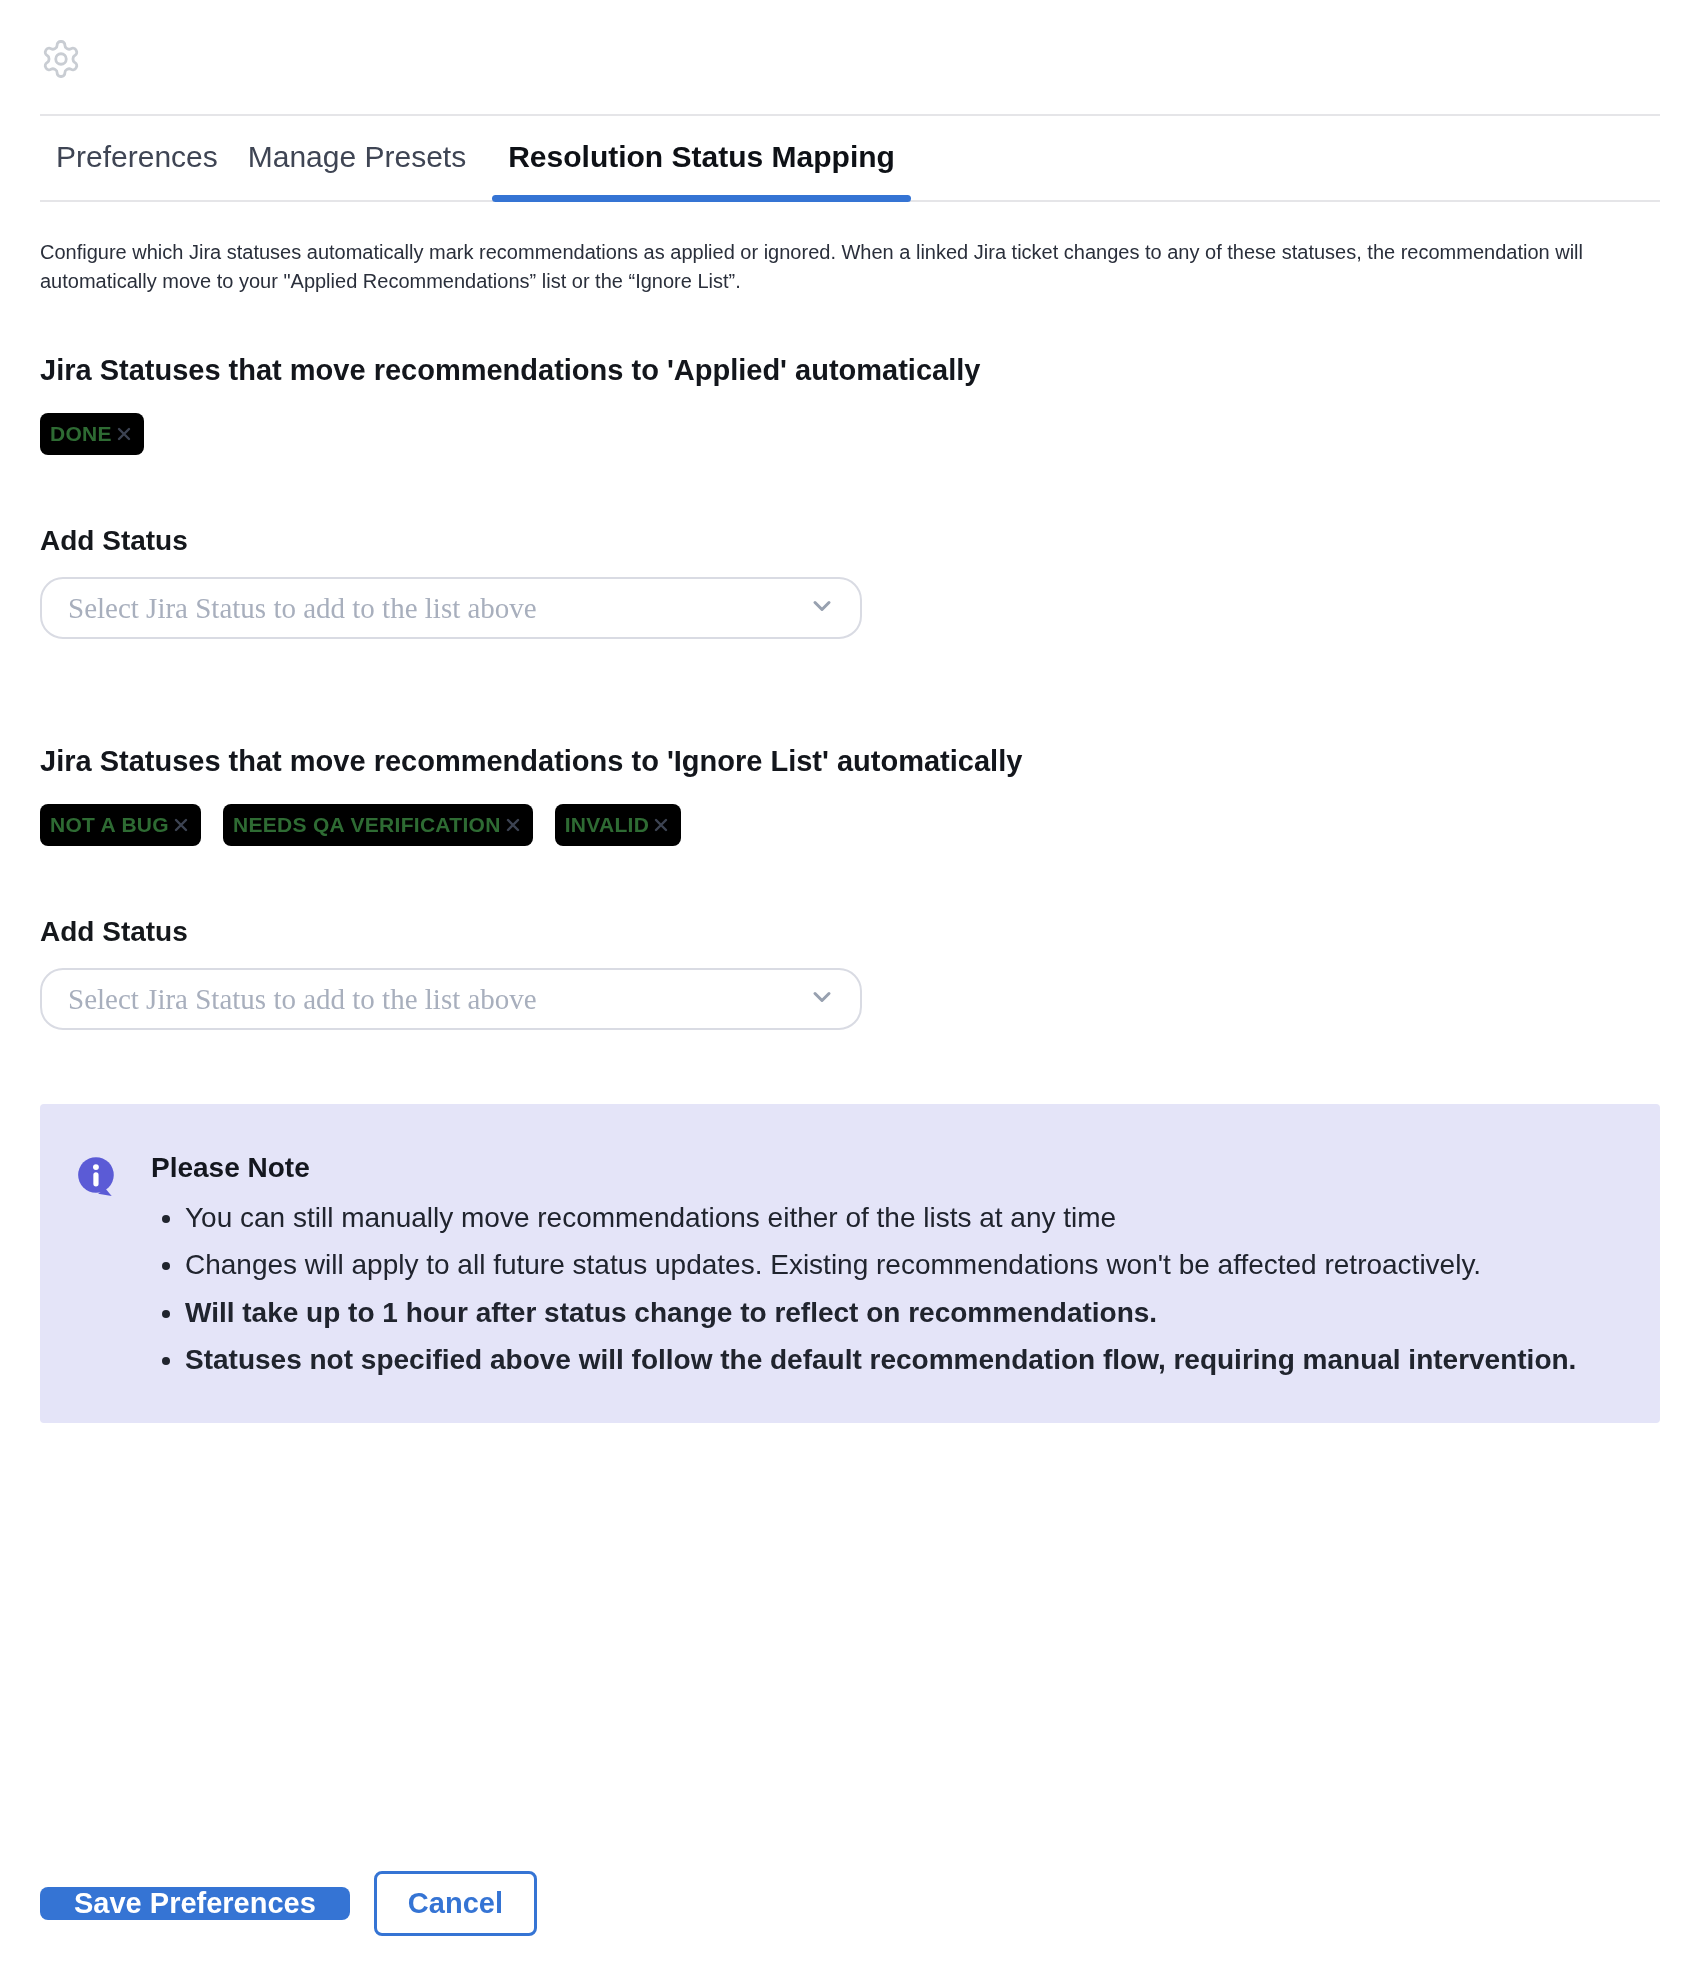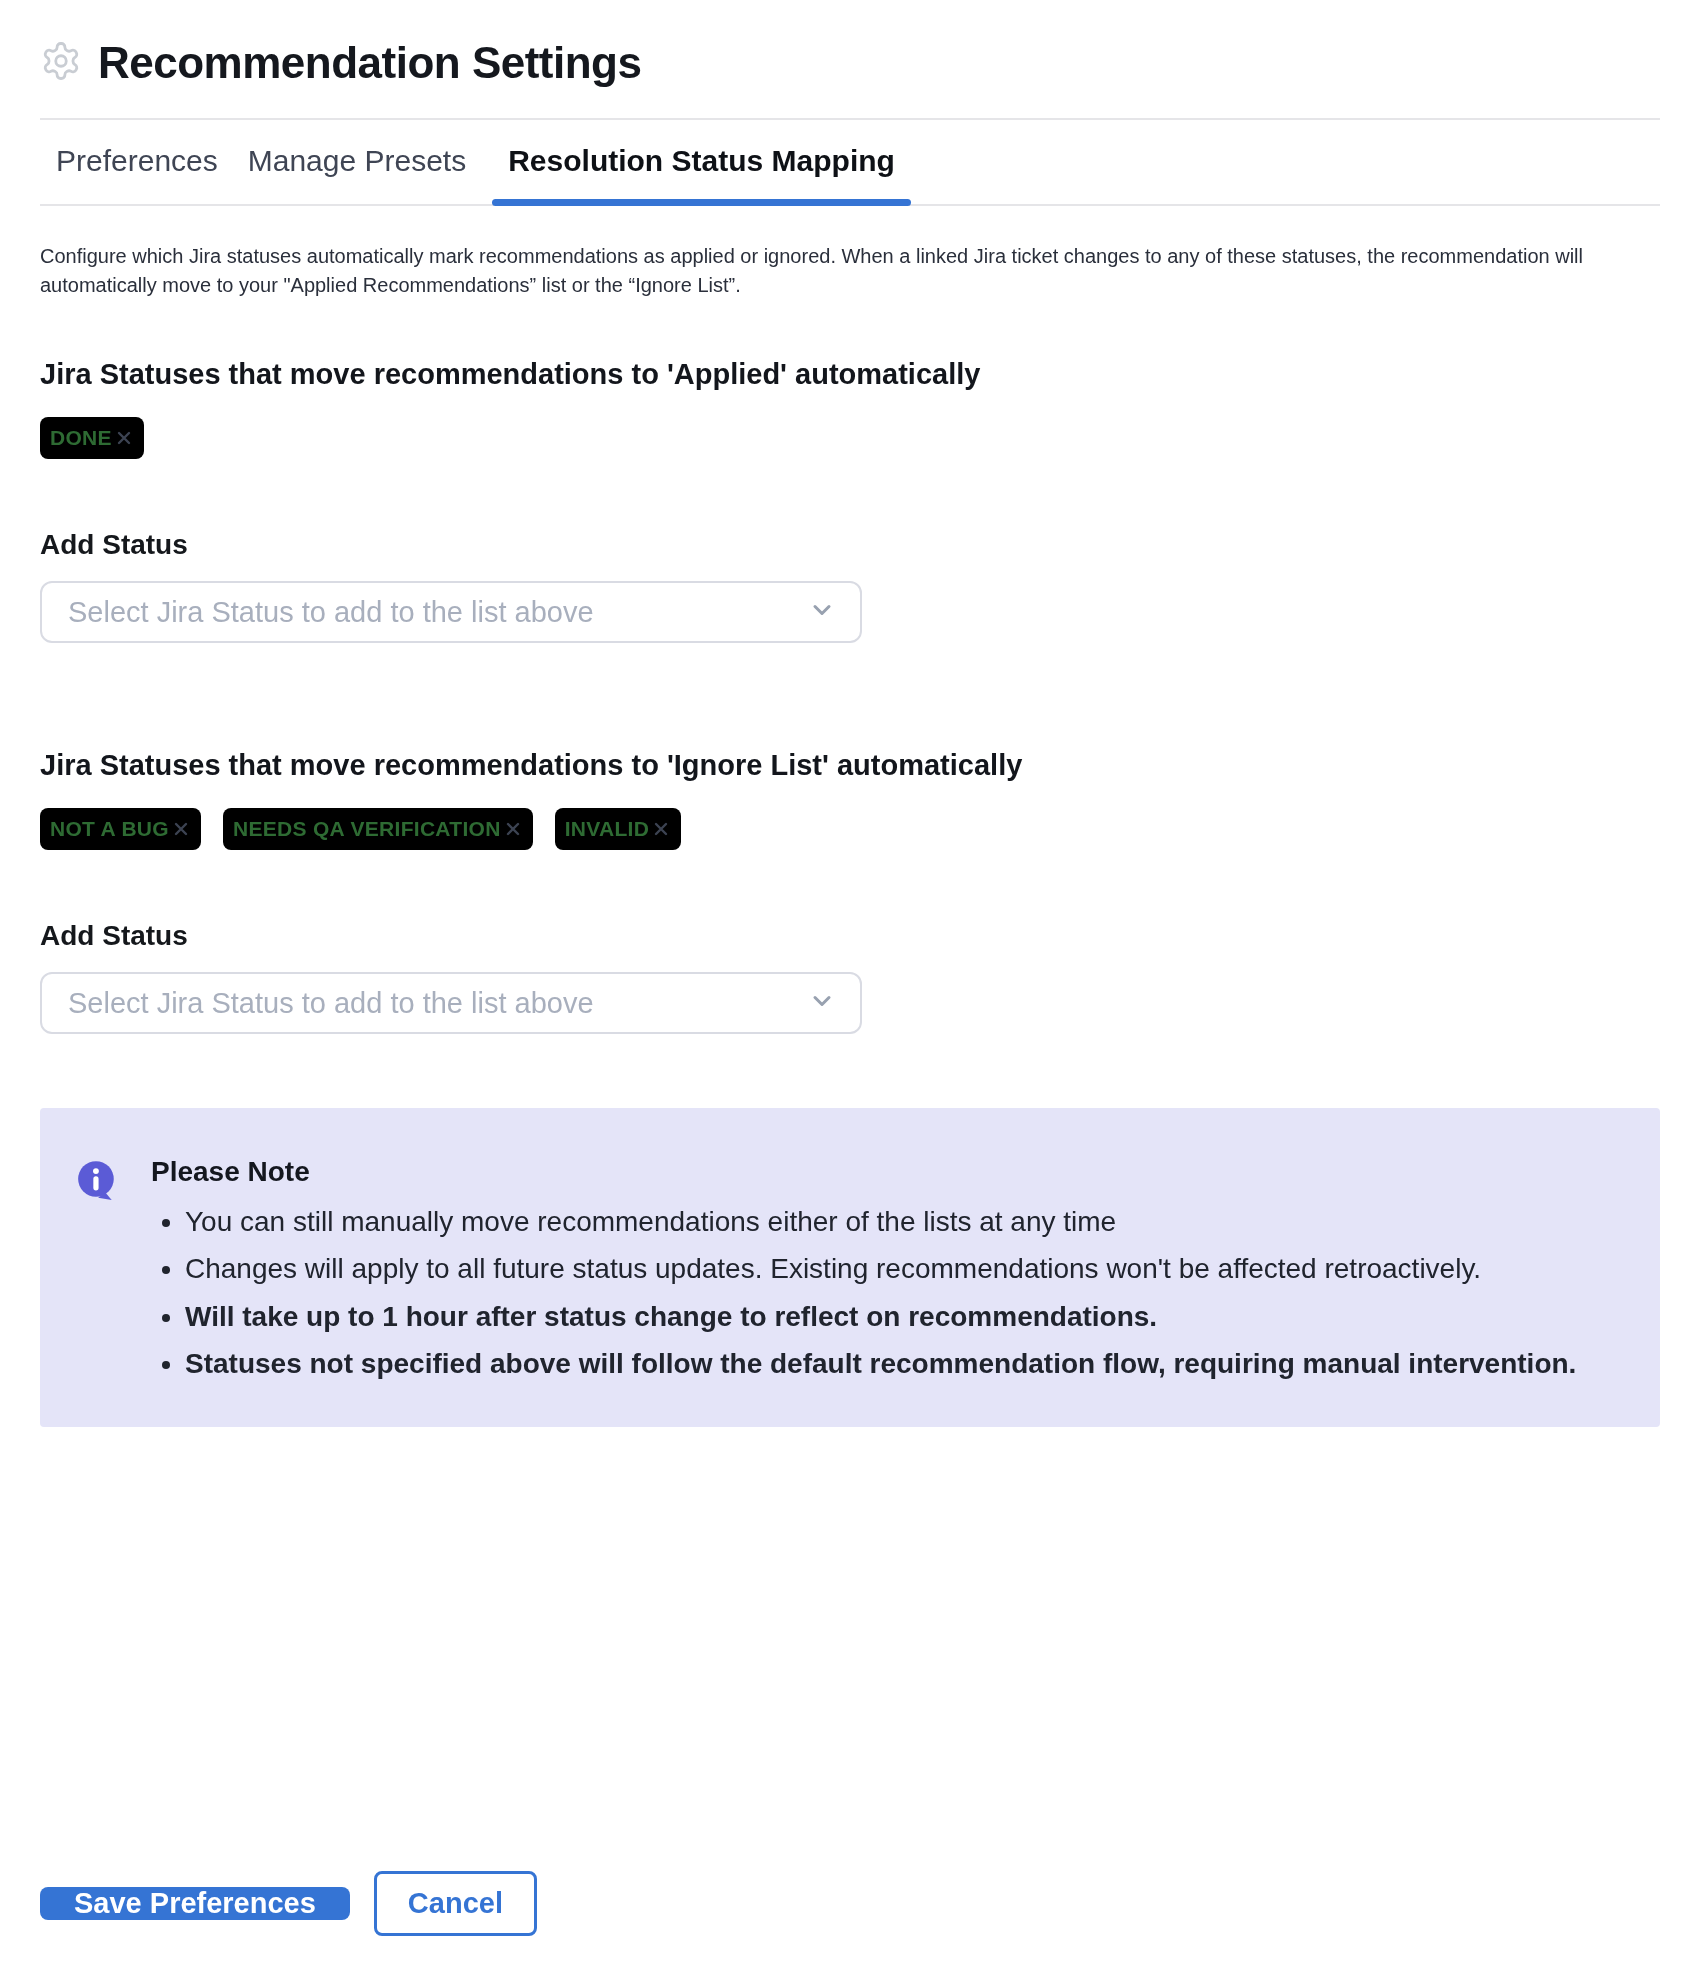--- a/index.html
+++ b/index.html
@@ -94,27 +94,28 @@
     margin-top: 70px;
     font-size: 28px;
     font-weight: 700;
     color: #15181c;
   }
   .select {
     margin-top: 20px;
     width: 822px;
     height: 62px;
     border: 2px solid #d9dbe3;
-    border-radius: 12px;
+    border-radius: 23px;
     display: flex;
     align-items: center;
     justify-content: space-between;
     padding: 0 24px 0 26px;
     cursor: pointer;
     background: #ffffff;
+    font-family: Liberation Serif, serif;
   }
   .select-placeholder {
     font-size: 29px;
     color: #a8afbd;
   }
   
   .note-box {
     margin-top: 74px;
     background: #e4e4f8;
     border-radius: 4px;
@@ -175,21 +176,20 @@
 
 <div class="container">
 
   <div class="header">
     <span class="gear">
       <svg width="42" height="42" viewBox="0 0 24 24" fill="none" stroke="#c9cdd3" stroke-width="1.6" stroke-linecap="round" stroke-linejoin="round">
         <circle cx="12" cy="12" r="3"></circle>
         <path d="M12.22 2h-.44a2 2 0 0 0-2 2v.18a2 2 0 0 1-1 1.73l-.43.25a2 2 0 0 1-2 0l-.15-.08a2 2 0 0 0-2.73.73l-.22.38a2 2 0 0 0 .73 2.73l.15.1a2 2 0 0 1 1 1.72v.51a2 2 0 0 1-1 1.74l-.15.09a2 2 0 0 0-.73 2.73l.22.38a2 2 0 0 0 2.73.73l.15-.08a2 2 0 0 1 2 0l.43.25a2 2 0 0 1 1 1.73V20a2 2 0 0 0 2 2h.44a2 2 0 0 0 2-2v-.18a2 2 0 0 1 1-1.73l.43-.25a2 2 0 0 1 2 0l.15.08a2 2 0 0 0 2.73-.73l.22-.39a2 2 0 0 0-.73-2.73l-.15-.08a2 2 0 0 1-1-1.74v-.5a2 2 0 0 1 1-1.74l.15-.09a2 2 0 0 0 .73-2.73l-.22-.38a2 2 0 0 0-2.73-.73l-.15.08a2 2 0 0 1-2 0l-.43-.25a2 2 0 0 1-1-1.73V4a2 2 0 0 0-2-2z"></path>
       </svg>
     </span>
-    <h1 class="page-title">Recommendation Settings</h1>
   </div>
 
   <hr class="top-divider">
 
   <div class="tabs">
     <div class="tab">Preferences</div>
     <div class="tab">Manage Presets</div>
     <div class="tab active">Resolution Status Mapping</div>
   </div>
 

